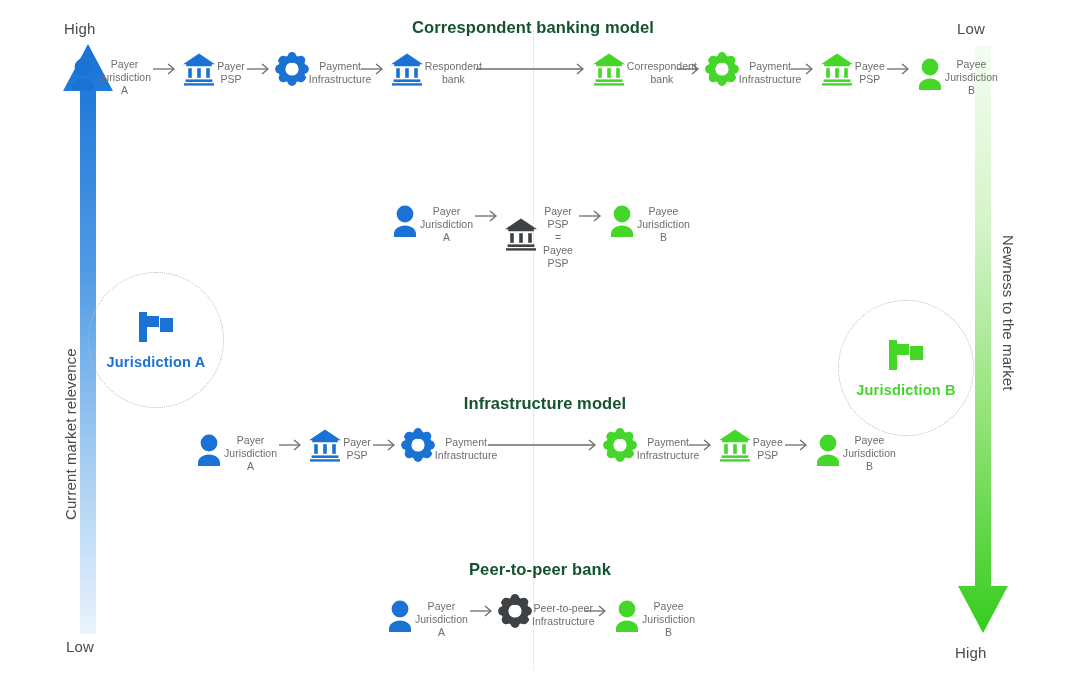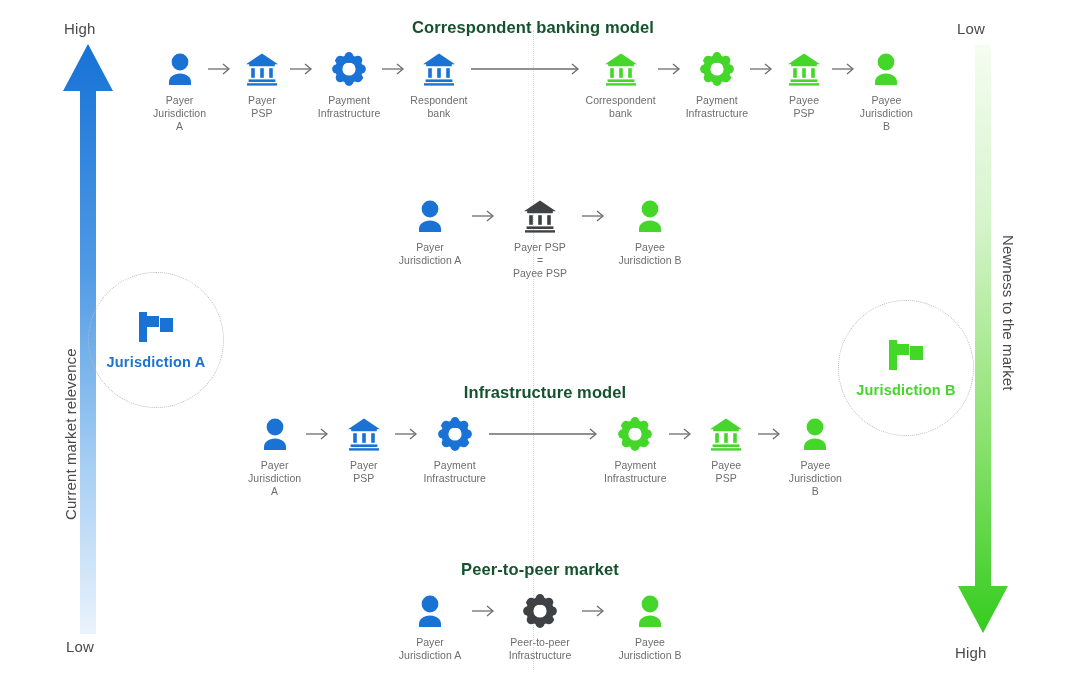--- a/index.html
+++ b/index.html
@@ -63,21 +63,21 @@
     color: #14532d;
     letter-spacing: .1px;
     margin-bottom: 14px;
   }
   .flow {
     display: flex;
     align-items: flex-start;
     justify-content: center;
   }
   .node {
-    display: flex; flex-direction: column; align-items: center;
+    display: flex; align-items: center;
     width: 84px;
   }
   .node .ic { height: 36px; display:flex; align-items:center; justify-content:center; }
   .node .cap {
     margin-top: 7px;
     font-size: 10.5px;
     line-height: 13px;
     color: #6d6d6d;
     text-align: center;
     white-space: pre-line;
@@ -367,21 +367,21 @@
             <svg width="30" height="34" viewBox="0 0 30 34">
       <circle cx="15" cy="10" r="8.4" fill="#45d62a"></circle>
       <path d="M15 21.5c6.3 0 11 3.6 11 8.4v3.1H4v-3.1c0-4.8 4.7-8.4 11-8.4z" fill="#45d62a"></path>
     </svg>
           </span>
         <span class="cap">Payee
 Jurisdiction B</span>
       </div>
       </div>
     </div>
-  <div class="model" id="model-2" style="left:245px; top:383px; width:600px;">
+  <div class="model" id="model-2" style="left:245px; top:394px; width:600px;">
       <div class="model-title">Infrastructure model</div>
       <div class="flow">
         <div class="node">
         <span class="ic">
             <svg width="30" height="34" viewBox="0 0 30 34">
       <circle cx="15" cy="10" r="8.4" fill="#1a73d4"></circle>
       <path d="M15 21.5c6.3 0 11 3.6 11 8.4v3.1H4v-3.1c0-4.8 4.7-8.4 11-8.4z" fill="#1a73d4"></path>
     </svg>
           </span>
         <span class="cap">Payer
@@ -497,21 +497,21 @@
       <circle cx="15" cy="10" r="8.4" fill="#45d62a"></circle>
       <path d="M15 21.5c6.3 0 11 3.6 11 8.4v3.1H4v-3.1c0-4.8 4.7-8.4 11-8.4z" fill="#45d62a"></path>
     </svg>
           </span>
         <span class="cap">Payee
 Jurisdiction B</span>
       </div>
       </div>
     </div>
   <div class="model" id="model-3" style="left:390px; top:560px; width:300px;">
-      <div class="model-title">Peer-to-peer market</div>
+      <div class="model-title">Peer-to-peer bank</div>
       <div class="flow">
         <div class="node">
         <span class="ic">
             <svg width="30" height="34" viewBox="0 0 30 34">
       <circle cx="15" cy="10" r="8.4" fill="#1a73d4"></circle>
       <path d="M15 21.5c6.3 0 11 3.6 11 8.4v3.1H4v-3.1c0-4.8 4.7-8.4 11-8.4z" fill="#1a73d4"></path>
     </svg>
           </span>
         <span class="cap">Payer
 Jurisdiction A</span>

